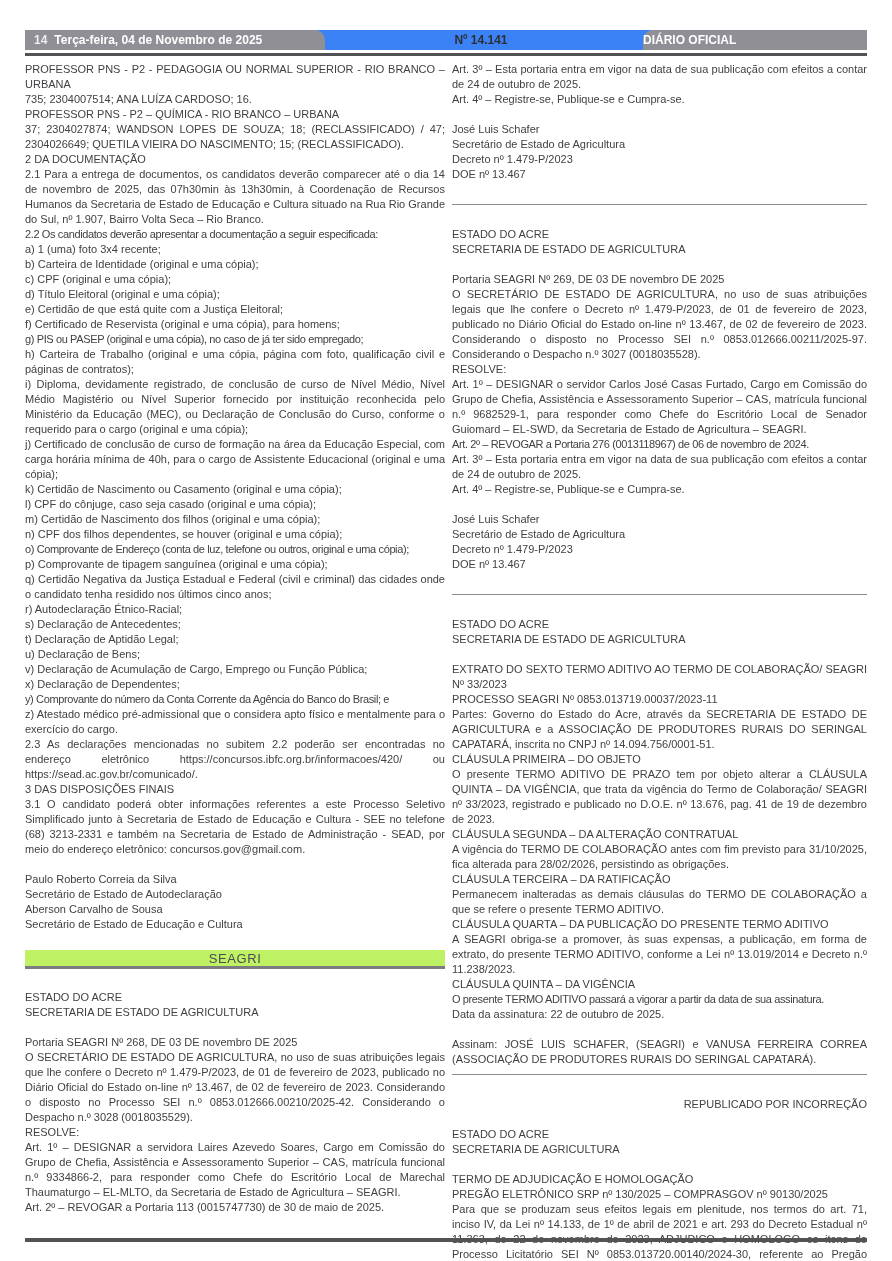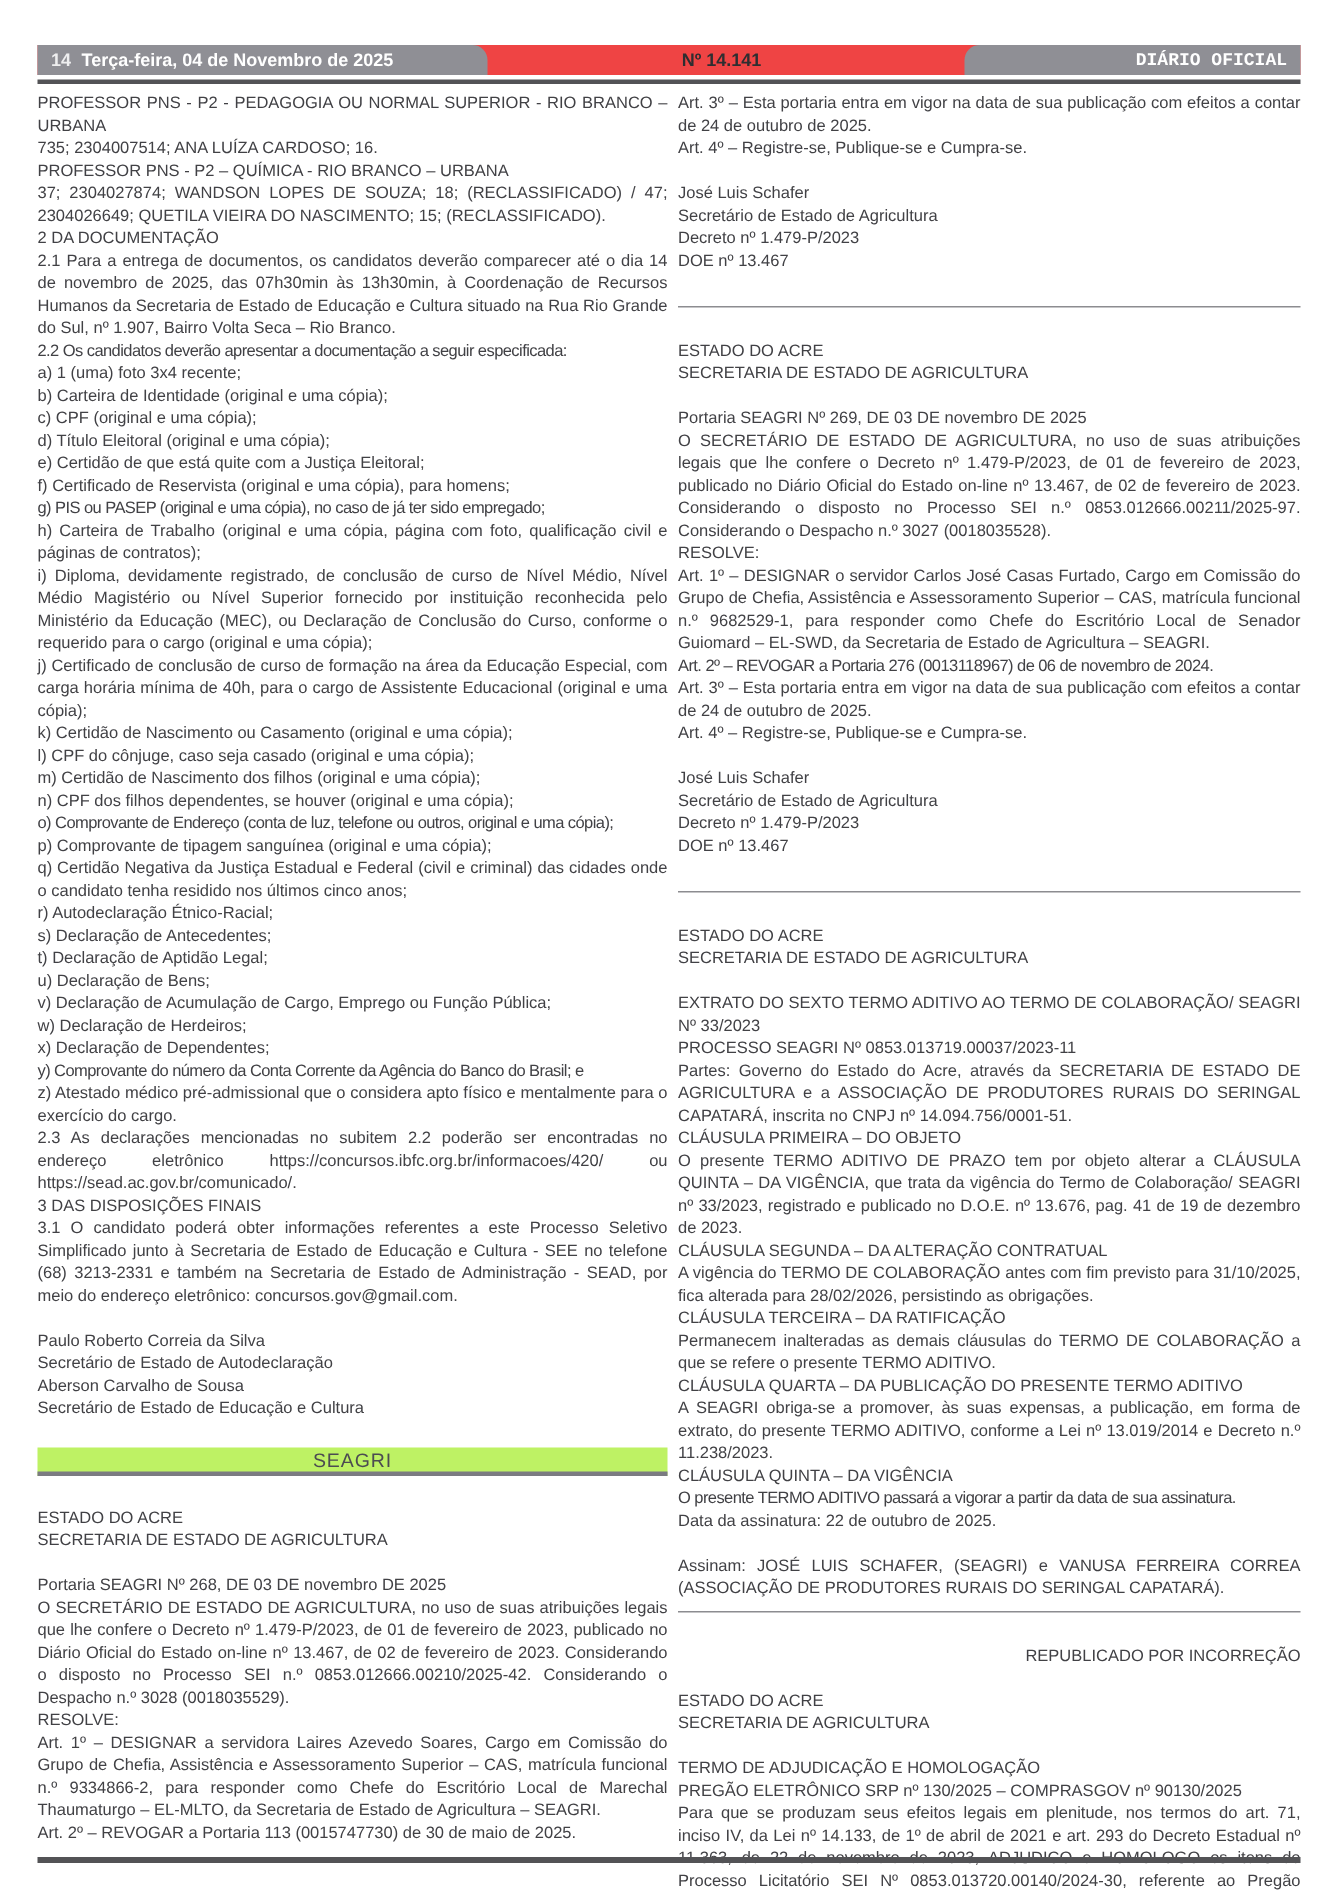--- a/index.html
+++ b/index.html
@@ -1,24 +1,24 @@
 <!DOCTYPE html>
 <html lang="pt"><head>
 <meta charset="utf-8">
 <style>
   html,body{margin:0;padding:0;background:#ffffff;}
   .page{position:relative;width:892px;height:1261px;background:#ffffff;overflow:hidden;
         font-family:"Liberation Sans",sans-serif;color:#414145;}
   
-  .masthead{position:absolute;left:25px;top:30px;width:842px;height:20px;background:#ef4444;}
+  .masthead{position:absolute;left:25px;top:30px;width:842px;height:20px;background:#3b82f6;}
   .tab{position:absolute;top:0;height:20px;background:#8f8f95;color:#ffffff;
        font-size:12px;font-weight:bold;display:flex;align-items:center;}
   .tab-left{left:0;width:300px;border-radius:0 10px 0 0;padding-left:9px;box-sizing:border-box;gap:7px;}
   .tab-left .pgnum{opacity:.85;}
-  .tab-right{right:0;width:224px;border-radius:10px 0 0 0;justify-content:flex-end;padding-right:9px;box-sizing:border-box;font-family:Liberation Mono, monospace;}
+  .tab-right{right:0;width:224px;border-radius:10px 0 0 0;justify-content:flex-start;padding-right:9px;box-sizing:border-box;}
   .edition{position:absolute;left:300px;top:0;width:272px;height:20px;display:flex;align-items:center;
            justify-content:center;font-size:12px;font-weight:bold;color:#2e2e31;padding-left:20px;}
   .header-rule{position:absolute;left:25px;top:53px;width:842px;height:3px;background:#535356;}
   
   .columns{position:absolute;left:25px;top:62px;width:842px;display:grid;
            grid-template-columns:420px 415px;column-gap:7px;}
   .col{min-width:0;}
   .p{font-size:11px;line-height:15px;margin:0;text-align:justify;overflow-wrap:break-word;}
   .p.condensed{letter-spacing:-0.38px;}
   .p.jall{text-align:justify;text-align-last:justify;}
@@ -73,21 +73,20 @@
         <div class="p">m) Certidão de Nascimento dos filhos (original e uma cópia);</div>
         <div class="p">n) CPF dos filhos dependentes, se houver (original e uma cópia);</div>
         <div class="p condensed">o) Comprovante de Endereço (conta de luz, telefone ou outros, original e uma cópia);</div>
         <div class="p">p) Comprovante de tipagem sanguínea (original e uma cópia);</div>
         <div class="p">q) Certidão Negativa da Justiça Estadual e Federal (civil e criminal) das cidades onde o candidato tenha residido nos últimos cinco anos;</div>
         <div class="p">r) Autodeclaração Étnico-Racial;</div>
         <div class="p">s) Declaração de Antecedentes;</div>
         <div class="p">t) Declaração de Aptidão Legal;</div>
         <div class="p">u) Declaração de Bens;</div>
         <div class="p">v) Declaração de Acumulação de Cargo, Emprego ou Função Pública;</div>
-        <div class="p">w) Declaração de Herdeiros;</div>
         <div class="p">x) Declaração de Dependentes;</div>
         <div class="p condensed">y) Comprovante do número da Conta Corrente da Agência do Banco do Brasil; e</div>
         <div class="p">z) Atestado médico pré-admissional que o considera apto físico e mentalmente para o exercício do cargo.</div>
         <div class="p">2.3 As declarações mencionadas no subitem 2.2 poderão ser encontradas no endereço eletrônico https://concursos.ibfc.org.br/informacoes/420/ ou https://sead.ac.gov.br/comunicado/.</div>
         <div class="p">3 DAS DISPOSIÇÕES FINAIS</div>
         <div class="p">3.1 O candidato poderá obter informações referentes a este Processo Seletivo Simplificado junto à Secretaria de Estado de Educação e Cultura - SEE no telefone (68) 3213-2331 e também na Secretaria de Estado de Administração - SEAD, por meio do endereço eletrônico: concursos.gov@gmail.com.</div>
         <div class="gap"></div>
         <div class="p">Paulo Roberto Correia da Silva</div>
         <div class="p">Secretário de Estado de Autodeclaração</div>
         <div class="p">Aberson Carvalho de Sousa</div>

